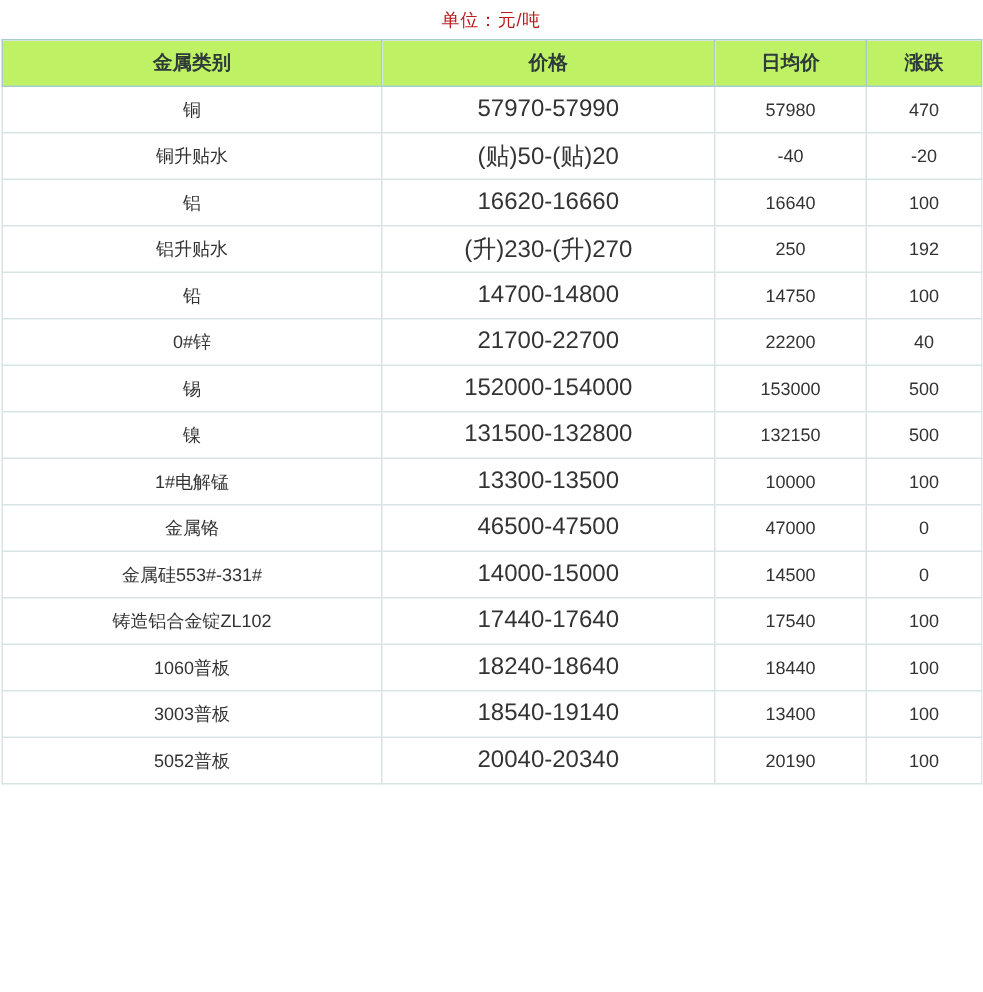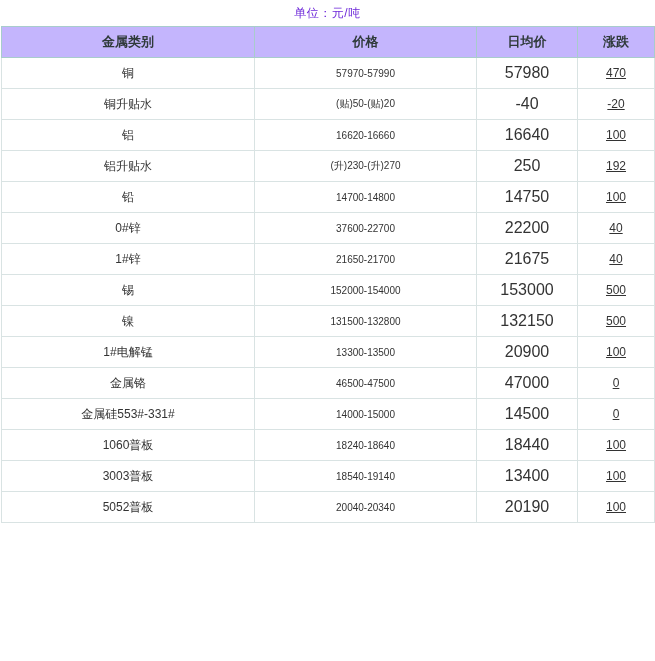--- a/index.html
+++ b/index.html
@@ -15,21 +15,21 @@
     overflow: hidden;
   }
   .wrap {
     width: 655px;
   }
   .unit-bar {
     height: 26px;
     line-height: 26px;
     text-align: center;
     font-size: 12px;
-    color: #6d28d9;
+    color: #b91c1c;
     background: #ffffff;
     letter-spacing: 0.5px;
   }
   table.price-table {
     border-collapse: collapse;
     width: 653px;
     margin: 0 1px;
     table-layout: fixed;
   }
   table.price-table th,
@@ -38,35 +38,35 @@
     text-align: center;
     font-size: 12px;
     font-weight: normal;
     color: #333333;
     height: 30px;
     padding: 0 2px;
     overflow: hidden;
     white-space: nowrap;
   }
   table.price-table thead th {
-    background: #c4b5fd;
+    background: #bef264;
     color: #2f3a3a;
     font-weight: bold;
     height: 30px;
     font-size: 13px;
     border: 1px solid #a8cccc;
   }
   col.c-name { width: 253px; }
   col.c-price { width: 222px; }
   col.c-avg { width: 101px; }
   col.c-chg { width: 77px; }
   tbody td.cell-name { font-size: 12px; }
-  tbody td.cell-price { font-size: 10px; }
-  tbody td.cell-avg { font-size: 16px; }
-  tbody td.cell-chg { font-size: 12px; text-decoration: underline; }
+  tbody td.cell-price { font-size: 16px; }
+  tbody td.cell-avg { font-size: 12px; }
+  tbody td.cell-chg { font-size: 12px; }
 </style>
 </head>
 <body>
 
 <div class="wrap">
 
   <div class="unit-bar">单位：元/吨</div>
 
   <table class="price-table">
     <colgroup>
@@ -109,59 +109,59 @@
           <td class="cell-chg">192</td>
         </tr>
         <tr>
           <td class="cell-name">铅</td>
           <td class="cell-price">14700-14800</td>
           <td class="cell-avg">14750</td>
           <td class="cell-chg">100</td>
         </tr>
         <tr>
           <td class="cell-name">0#锌</td>
-          <td class="cell-price">37600-22700</td>
+          <td class="cell-price">21700-22700</td>
           <td class="cell-avg">22200</td>
-          <td class="cell-chg">40</td>
-        </tr>
-        <tr>
-          <td class="cell-name">1#锌</td>
-          <td class="cell-price">21650-21700</td>
-          <td class="cell-avg">21675</td>
           <td class="cell-chg">40</td>
         </tr>
         <tr>
           <td class="cell-name">锡</td>
           <td class="cell-price">152000-154000</td>
           <td class="cell-avg">153000</td>
           <td class="cell-chg">500</td>
         </tr>
         <tr>
           <td class="cell-name">镍</td>
           <td class="cell-price">131500-132800</td>
           <td class="cell-avg">132150</td>
           <td class="cell-chg">500</td>
         </tr>
         <tr>
           <td class="cell-name">1#电解锰</td>
           <td class="cell-price">13300-13500</td>
-          <td class="cell-avg">20900</td>
+          <td class="cell-avg">10000</td>
           <td class="cell-chg">100</td>
         </tr>
         <tr>
           <td class="cell-name">金属铬</td>
           <td class="cell-price">46500-47500</td>
           <td class="cell-avg">47000</td>
           <td class="cell-chg">0</td>
         </tr>
         <tr>
           <td class="cell-name">金属硅553#-331#</td>
           <td class="cell-price">14000-15000</td>
           <td class="cell-avg">14500</td>
           <td class="cell-chg">0</td>
+        </tr>
+        <tr>
+          <td class="cell-name">铸造铝合金锭ZL102</td>
+          <td class="cell-price">17440-17640</td>
+          <td class="cell-avg">17540</td>
+          <td class="cell-chg">100</td>
         </tr>
         <tr>
           <td class="cell-name">1060普板</td>
           <td class="cell-price">18240-18640</td>
           <td class="cell-avg">18440</td>
           <td class="cell-chg">100</td>
         </tr>
         <tr>
           <td class="cell-name">3003普板</td>
           <td class="cell-price">18540-19140</td>

